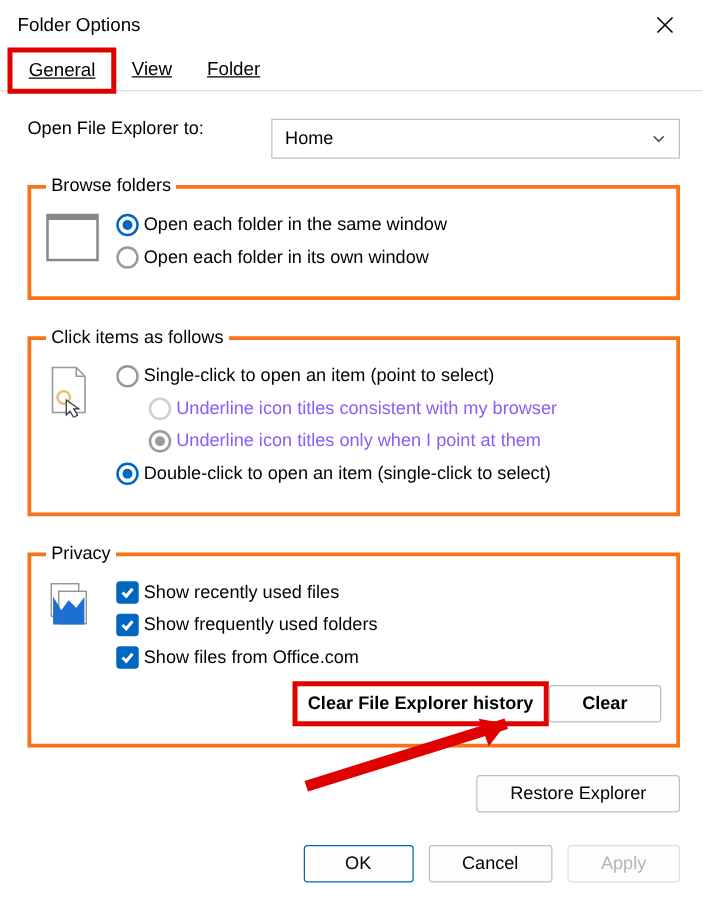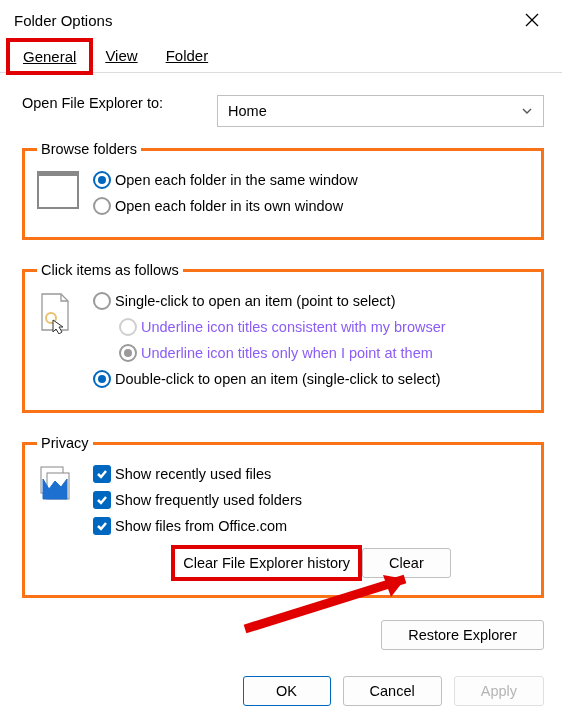--- a/index.html
+++ b/index.html
@@ -114,21 +114,21 @@
     border-radius: 3px;
     font-size: 14.5px;
   }
   .btn.primary { border: 1.5px solid #0067c0; }
   .btn.disabled { color: #b5b5b5; border-color: #e0e0e0; cursor: default; }
   .restore-row { display:flex; justify-content:flex-end; margin: 0 0 14px 0; }
   .bottom-btns {
     display:flex; gap: 12px; justify-content:flex-end;
     padding: 0 18px 0 0; position:absolute; bottom:14px; right:0;
   }
-  .clear-row { display:flex; align-items:center; justify-content:center; margin-top:10px; }
+  .clear-row { display:flex; align-items:center; justify-content:flex-end; margin-top:10px;font-weight:bold; }
   .clear-label-box {
     border: 4px solid #e10000;
     padding: 6px 8px;
   }
   .arrow {
     position:absolute; pointer-events:none;
   }
 </style>
 </head>
 <body>

